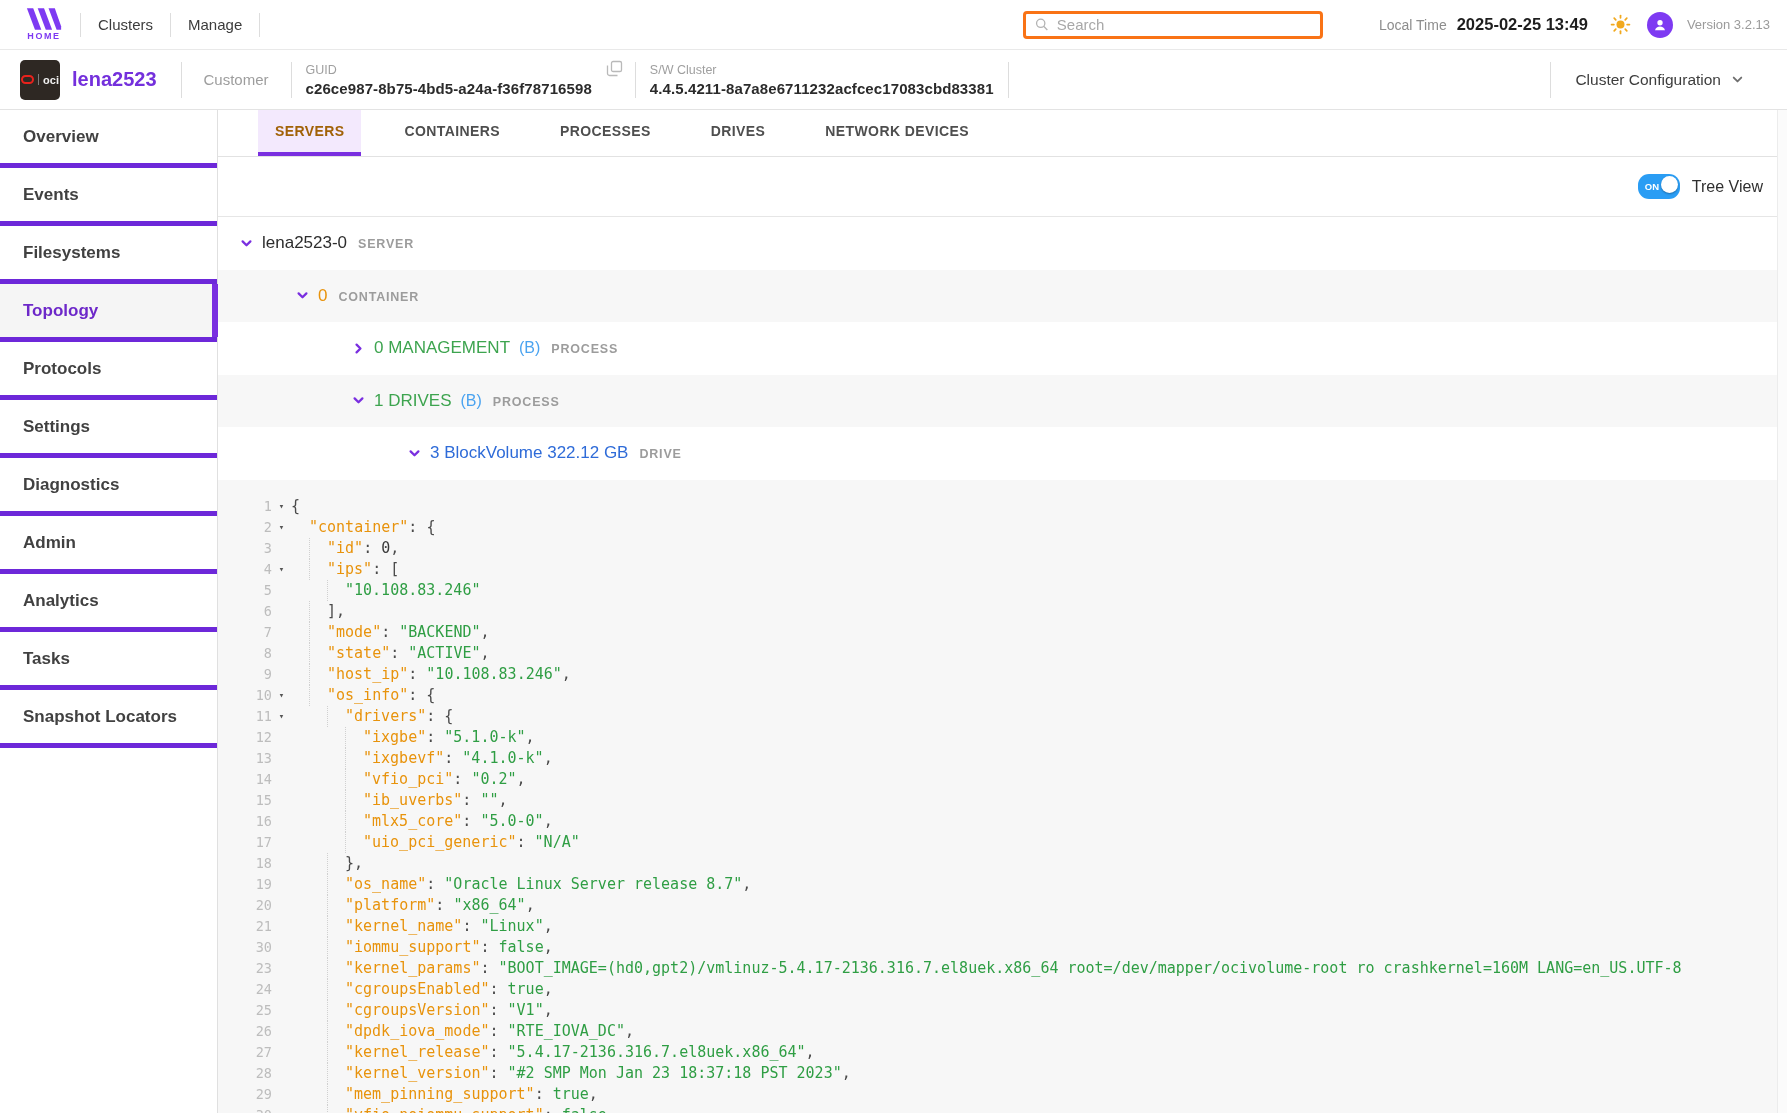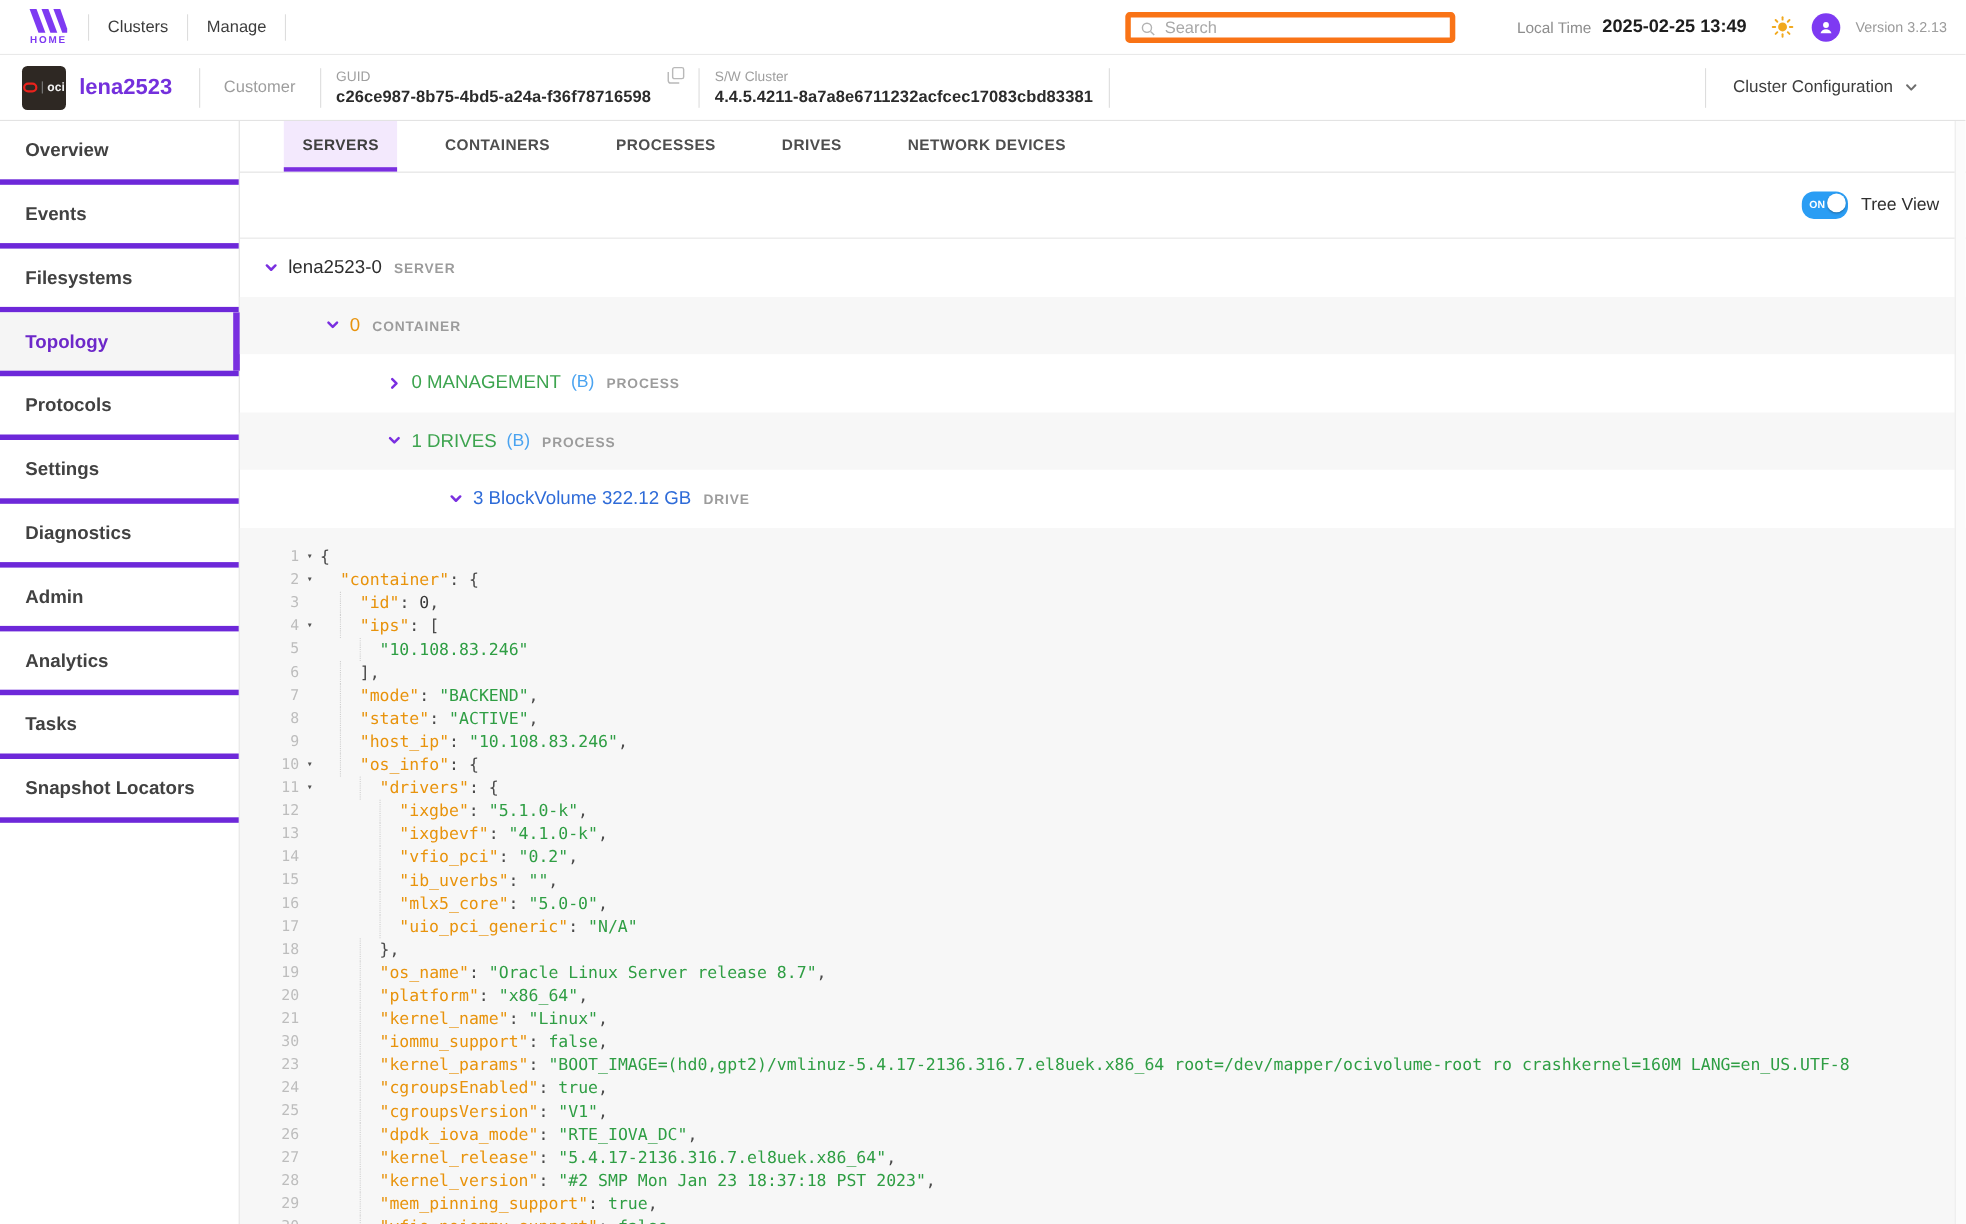--- a/index.html
+++ b/index.html
@@ -9,22 +9,22 @@
     font-family:"Liberation Sans", sans-serif; color:#333;
   }
   
   .topbar { height:50px; display:flex; align-items:center; padding:0 17px 0 26px;
             border-bottom:1px solid #e9e9e9; background:#fff; }
   .logo { display:flex; flex-direction:column; align-items:center; gap:1px; cursor:pointer; }
   .logo-text { font-size:9px; font-weight:700; letter-spacing:1.6px; color:#7e3af2; }
   .vdiv { width:1px; background:#ddd; height:24px; }
   .topbar .vdiv { margin:0 0; }
   .topnav-link { font-size:15px; color:#3c3c3c; margin:0 17px; cursor:pointer; white-space:nowrap; }
-  .search { width:300px; height:28px; border:5px solid #f97316; border-radius:4px;
-            display:flex; align-items:flex-end; padding:0 9px; gap:8px; margin-left:auto; background:#fff; }
+  .search { width:300px; height:28px; border:3px solid #f97316; border-radius:4px;
+            display:flex; align-items:center; padding:0 9px; gap:8px; margin-left:auto; background:#fff; }
   .search input { border:none; outline:none; width:100%; font-size:15px; color:#333;
                   font-family:"Liberation Sans", sans-serif; background:transparent; }
   .search input::placeholder { color:#a8a8a8; }
   .top-right { display:flex; align-items:center; margin-left:56px; }
   .lt-label { font-size:14px; color:#8d8d8d; margin-right:10px; white-space:nowrap; }
   .lt-value { font-size:16.5px; font-weight:700; color:#1e1e1e; margin-right:22px; white-space:nowrap; }
   .sun { margin-right:16px; display:flex; cursor:pointer; }
   .avatar { width:26px; height:26px; border-radius:50%; background:#7e3af2; display:flex;
             align-items:center; justify-content:center; margin-right:14px; cursor:pointer; }
   .version { font-size:13px; color:#9b9b9b; white-space:nowrap; }
@@ -55,21 +55,21 @@
   .side-item.selected { background:#f5f5f5; }
   .side-item.selected::after { content:''; position:absolute; right:-1px; top:0; bottom:0; width:6px; background:#7a2fe0; }
   .side-label { font-size:17px; font-weight:600; color:#414141; }
   .side-item.selected .side-label { color:#6d28c9; }
   main { flex:1; display:flex; flex-direction:column; min-width:0; position:relative; }
   
   .tabbar { height:47px; border-bottom:1px solid #e2e2e2; display:flex; align-items:stretch;
             padding-left:40px; gap:26px; }
   .tab { display:flex; align-items:center; padding:0 17px; font-size:14px; font-weight:700;
          letter-spacing:.4px; color:#4e4e4e; border-bottom:4px solid transparent; cursor:pointer; }
-  .tab.selected { color:#404040; background:#f3e9fd; border-bottom-color:#7a2fe0;text-align:right; }
+  .tab.selected { color:#a16207; background:#f3e9fd; border-bottom-color:#7a2fe0;text-align:right; }
   
   .toggle-row { height:60px; border-bottom:1px solid #e6e6e6; display:flex; align-items:center;
                 justify-content:flex-end; padding-right:24px; gap:12px; }
   .toggle { width:42px; height:25px; border-radius:11px; background:#2a9df4; position:relative;
             display:flex; align-items:center; cursor:pointer; flex-shrink:0; }
   .toggle .on { color:#fff; font-size:9.5px; font-weight:700; margin-left:7px; }
   .toggle .knob { position:absolute; right:2px; top:2px; width:17px; height:17px; border-radius:50%;
                   background:#fff; box-shadow:0 1px 2px rgba(0,0,0,.3); }
   .toggle-label { font-size:16px; color:#2f2f2f; }
   

